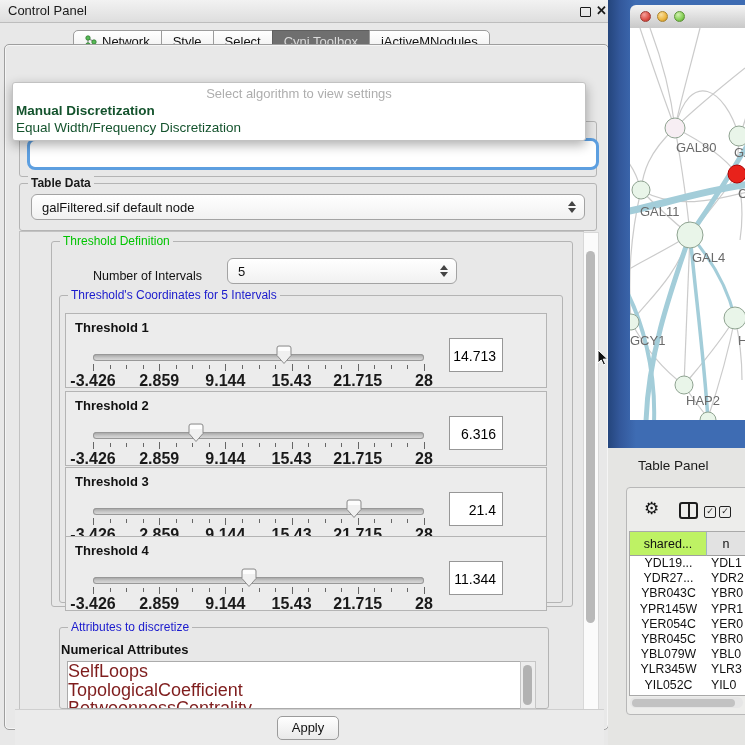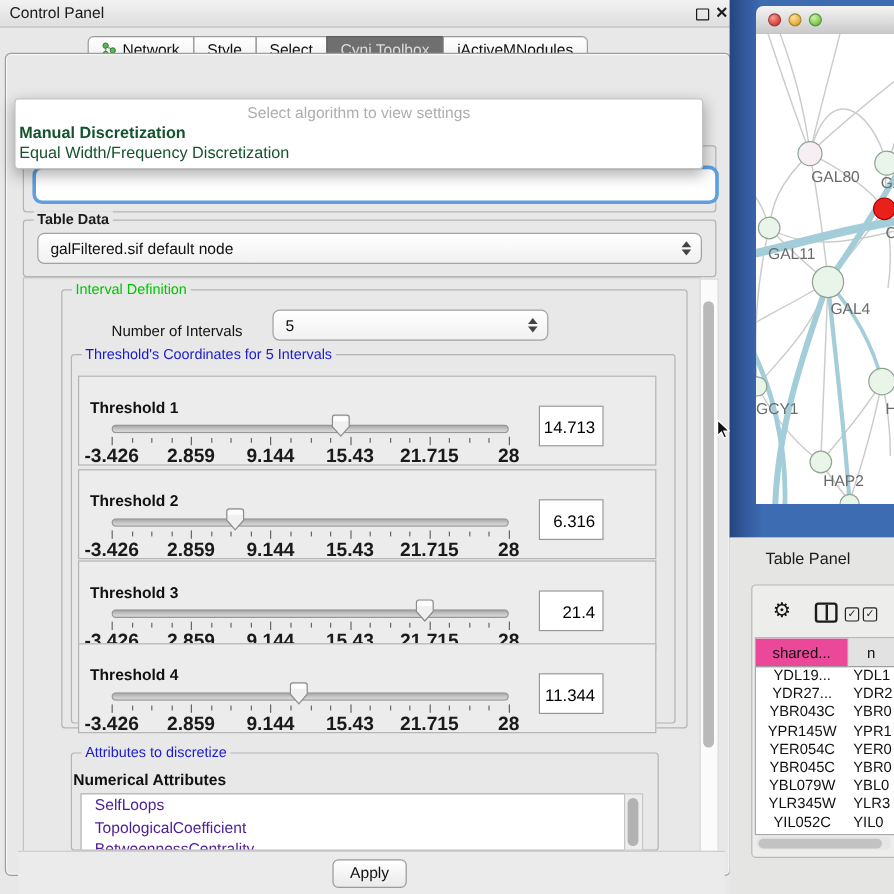--- a/index.html
+++ b/index.html
@@ -66,38 +66,38 @@
     background:#b9b9b9;border-radius:5px;}
 
   #interval-group{left:46px;top:196px;width:520px;height:364px;}
   #noi-label{left:88px;top:224px;font-size:12.5px;font-weight:normal;}
   #noi-combo{left:222px;top:213px;width:208px;height:24px;}
 
   #threshold-group{left:54px;top:250px;width:502px;height:306px;}
 
   .th-item{position:absolute;left:60px;width:480px;height:73px;background:#ececec;
     border:1px solid #b4b4b4;}
-  .th-label{position:absolute;left:9px;top:18px;font-size:13px;font-weight:bold;color:#111;}
+  .th-label{position:absolute;left:9px;top:6px;font-size:13px;font-weight:bold;color:#111;}
   .th-track{position:absolute;left:27px;top:40px;width:331px;height:7px;border-radius:4px;
     background:linear-gradient(#9e9e9e,#c9c9c9 55%,#dedede);box-shadow:inset 0 0 0 1px #989898;}
   .tick{position:absolute;width:1px;background:#666;}
   .tick.minor{height:4px;top:51px;}
   .tick.major{height:7px;top:50px;}
   .tick-lab{position:absolute;top:58px;transform:translateX(-50%);font-size:16px;
     font-weight:bold;color:#1a1a1a;white-space:nowrap;}
   .th-thumb{position:absolute;top:31px;width:16px;height:20px;}
   .th-value{position:absolute;left:383px;top:24px;width:54px;height:34px;background:#fff;
     border:1px solid #979797;font-size:14px;text-align:right;line-height:34px;
     padding-right:6px;box-sizing:border-box;color:#000;}
 
   #attr-group{left:54px;top:582px;width:488px;height:80px;}
   #attr-heading{left:56px;top:597px;font-size:13px;font-weight:bold;}
   #attr-list{left:62px;top:616px;width:453px;height:46px;background:#fff;
     border:1px solid #ababab;overflow:hidden;}
-  .attr-item{font-size:13px;line-height:18.5px;padding-left:11px;white-space:nowrap;color:#4c1d95;}
+  .attr-item{font-size:18px;line-height:18.5px;white-space:nowrap;color:#7f1d1d;}
   #attr-vscroll{left:515px;top:616px;width:14px;height:46px;background:#ededed;border:1px solid #c6c6c6;}
   #attr-vscroll .thumb{position:absolute;left:2px;top:3px;width:9px;height:40px;background:#b2b2b2;border-radius:5px;}
 
   #apply-bar{left:10px;top:664px;width:589px;height:35px;background:#ebebeb;border-top:1px solid #cfcfcf;}
   #apply-btn{left:272px;top:671px;width:60px;height:22px;background:linear-gradient(#ffffff,#e9e9e9);
     border:1px solid #9b9b9b;border-radius:5px;font-size:13px;text-align:center;line-height:21px;}
 
   
   #desktop{left:608px;top:0;width:137px;height:448px;
     background:linear-gradient(90deg,#24457c 0px,#33589b 12px,#3e6cb3 28px,#3e6cb3 100%);}
@@ -118,21 +118,21 @@
   #split-icon{left:71px;top:54px;width:15px;height:13px;border:2px solid #1c1c1c;border-radius:3px;}
   #split-icon i{position:absolute;left:50%;top:0;width:2px;height:100%;background:#1c1c1c;transform:translateX(-1px);}
   .cb-icon{position:absolute;top:58px;width:10px;height:10px;border:1.4px solid #222;border-radius:2px;
     font-size:9px;line-height:9px;text-align:center;color:#222;}
   #cb-1{left:96px;} #cb-2{left:111px;}
 
   #tp-table{left:21px;top:83px;width:116px;height:163px;background:#fff;border:1px solid #a9a9a9;overflow:hidden;}
   .tp-hrow{display:flex;height:24px;}
   .tp-hcell{box-sizing:border-box;border-right:1px solid #9fb7c2;border-bottom:1px solid #9f9f9f;
     font-size:12.5px;display:flex;align-items:center;justify-content:center;background:#e2e2e2;}
-  .tp-hcell.hl{background:#ec4899;}
+  .tp-hcell.hl{background:#bef264;}
   .tp-row{display:flex;height:15.2px;}
   .tp-cell{box-sizing:border-box;font-size:12.3px;line-height:15.2px;overflow:hidden;white-space:nowrap;}
   .tp-cell.c0{width:77px;text-align:center;}
   .tp-cell.c1{width:39px;padding-left:4px;}
   #tp-hscroll{left:22px;top:249px;width:113px;height:11px;background:#e6e6e6;border-radius:6px;}
   #tp-hscroll .thumb{position:absolute;left:2px;top:1.5px;width:103px;height:8px;background:#c2c2c2;border-radius:5px;}
 
   #cursor{left:597px;top:349px;z-index:99;}
   .net-tab-icon{width:12px;height:13px;}
 </style>
@@ -186,21 +186,21 @@
       <span>galFiltered.sif default node</span>
       <span class="spin">
           <i class="up"></i>
           <i class="dn"></i>
         </span>
     </div>
 
     <div id="viewport" class="abs"></div>
 
     <div id="interval-group" class="abs group">
-      <span class="group-title t-green">Interval Definition</span>
+      <span class="group-title t-green">Threshold Definition</span>
     </div>
     <span id="noi-label" class="abs">Number of Intervals</span>
     <div id="noi-combo" class="abs combo">
       <span>5</span>
       <span class="spin">
           <i class="up"></i>
           <i class="dn"></i>
         </span>
     </div>
 

